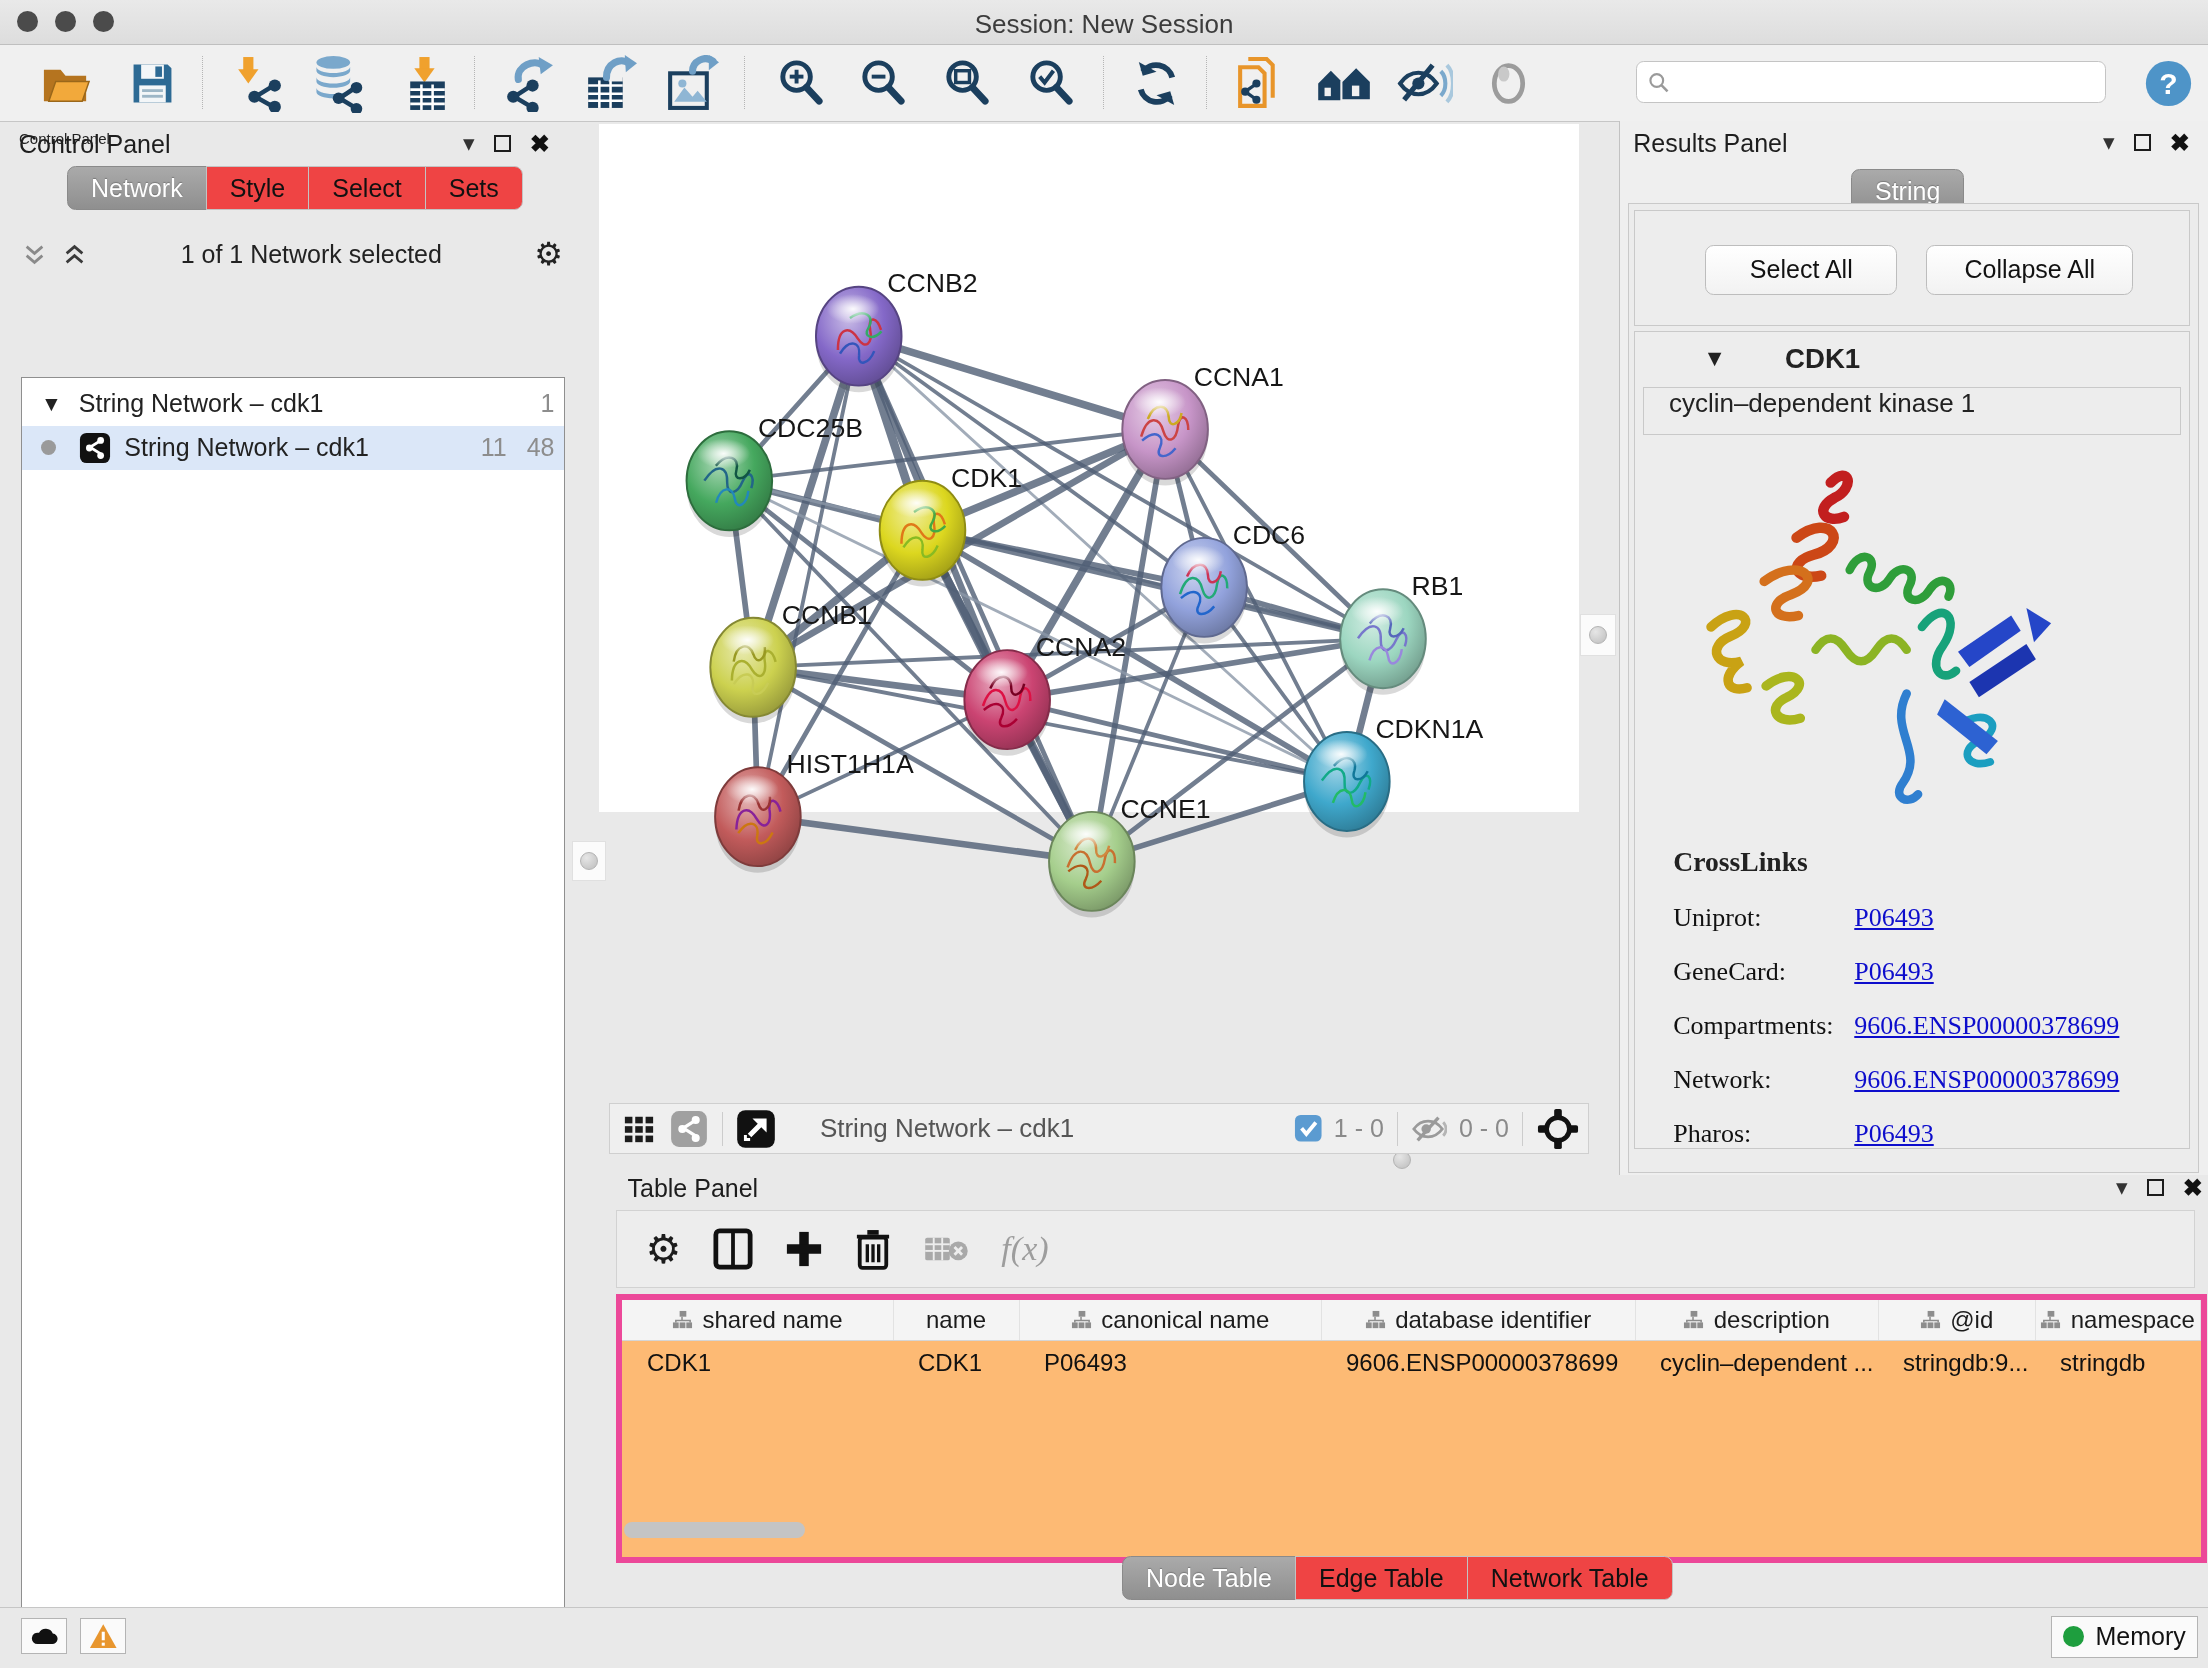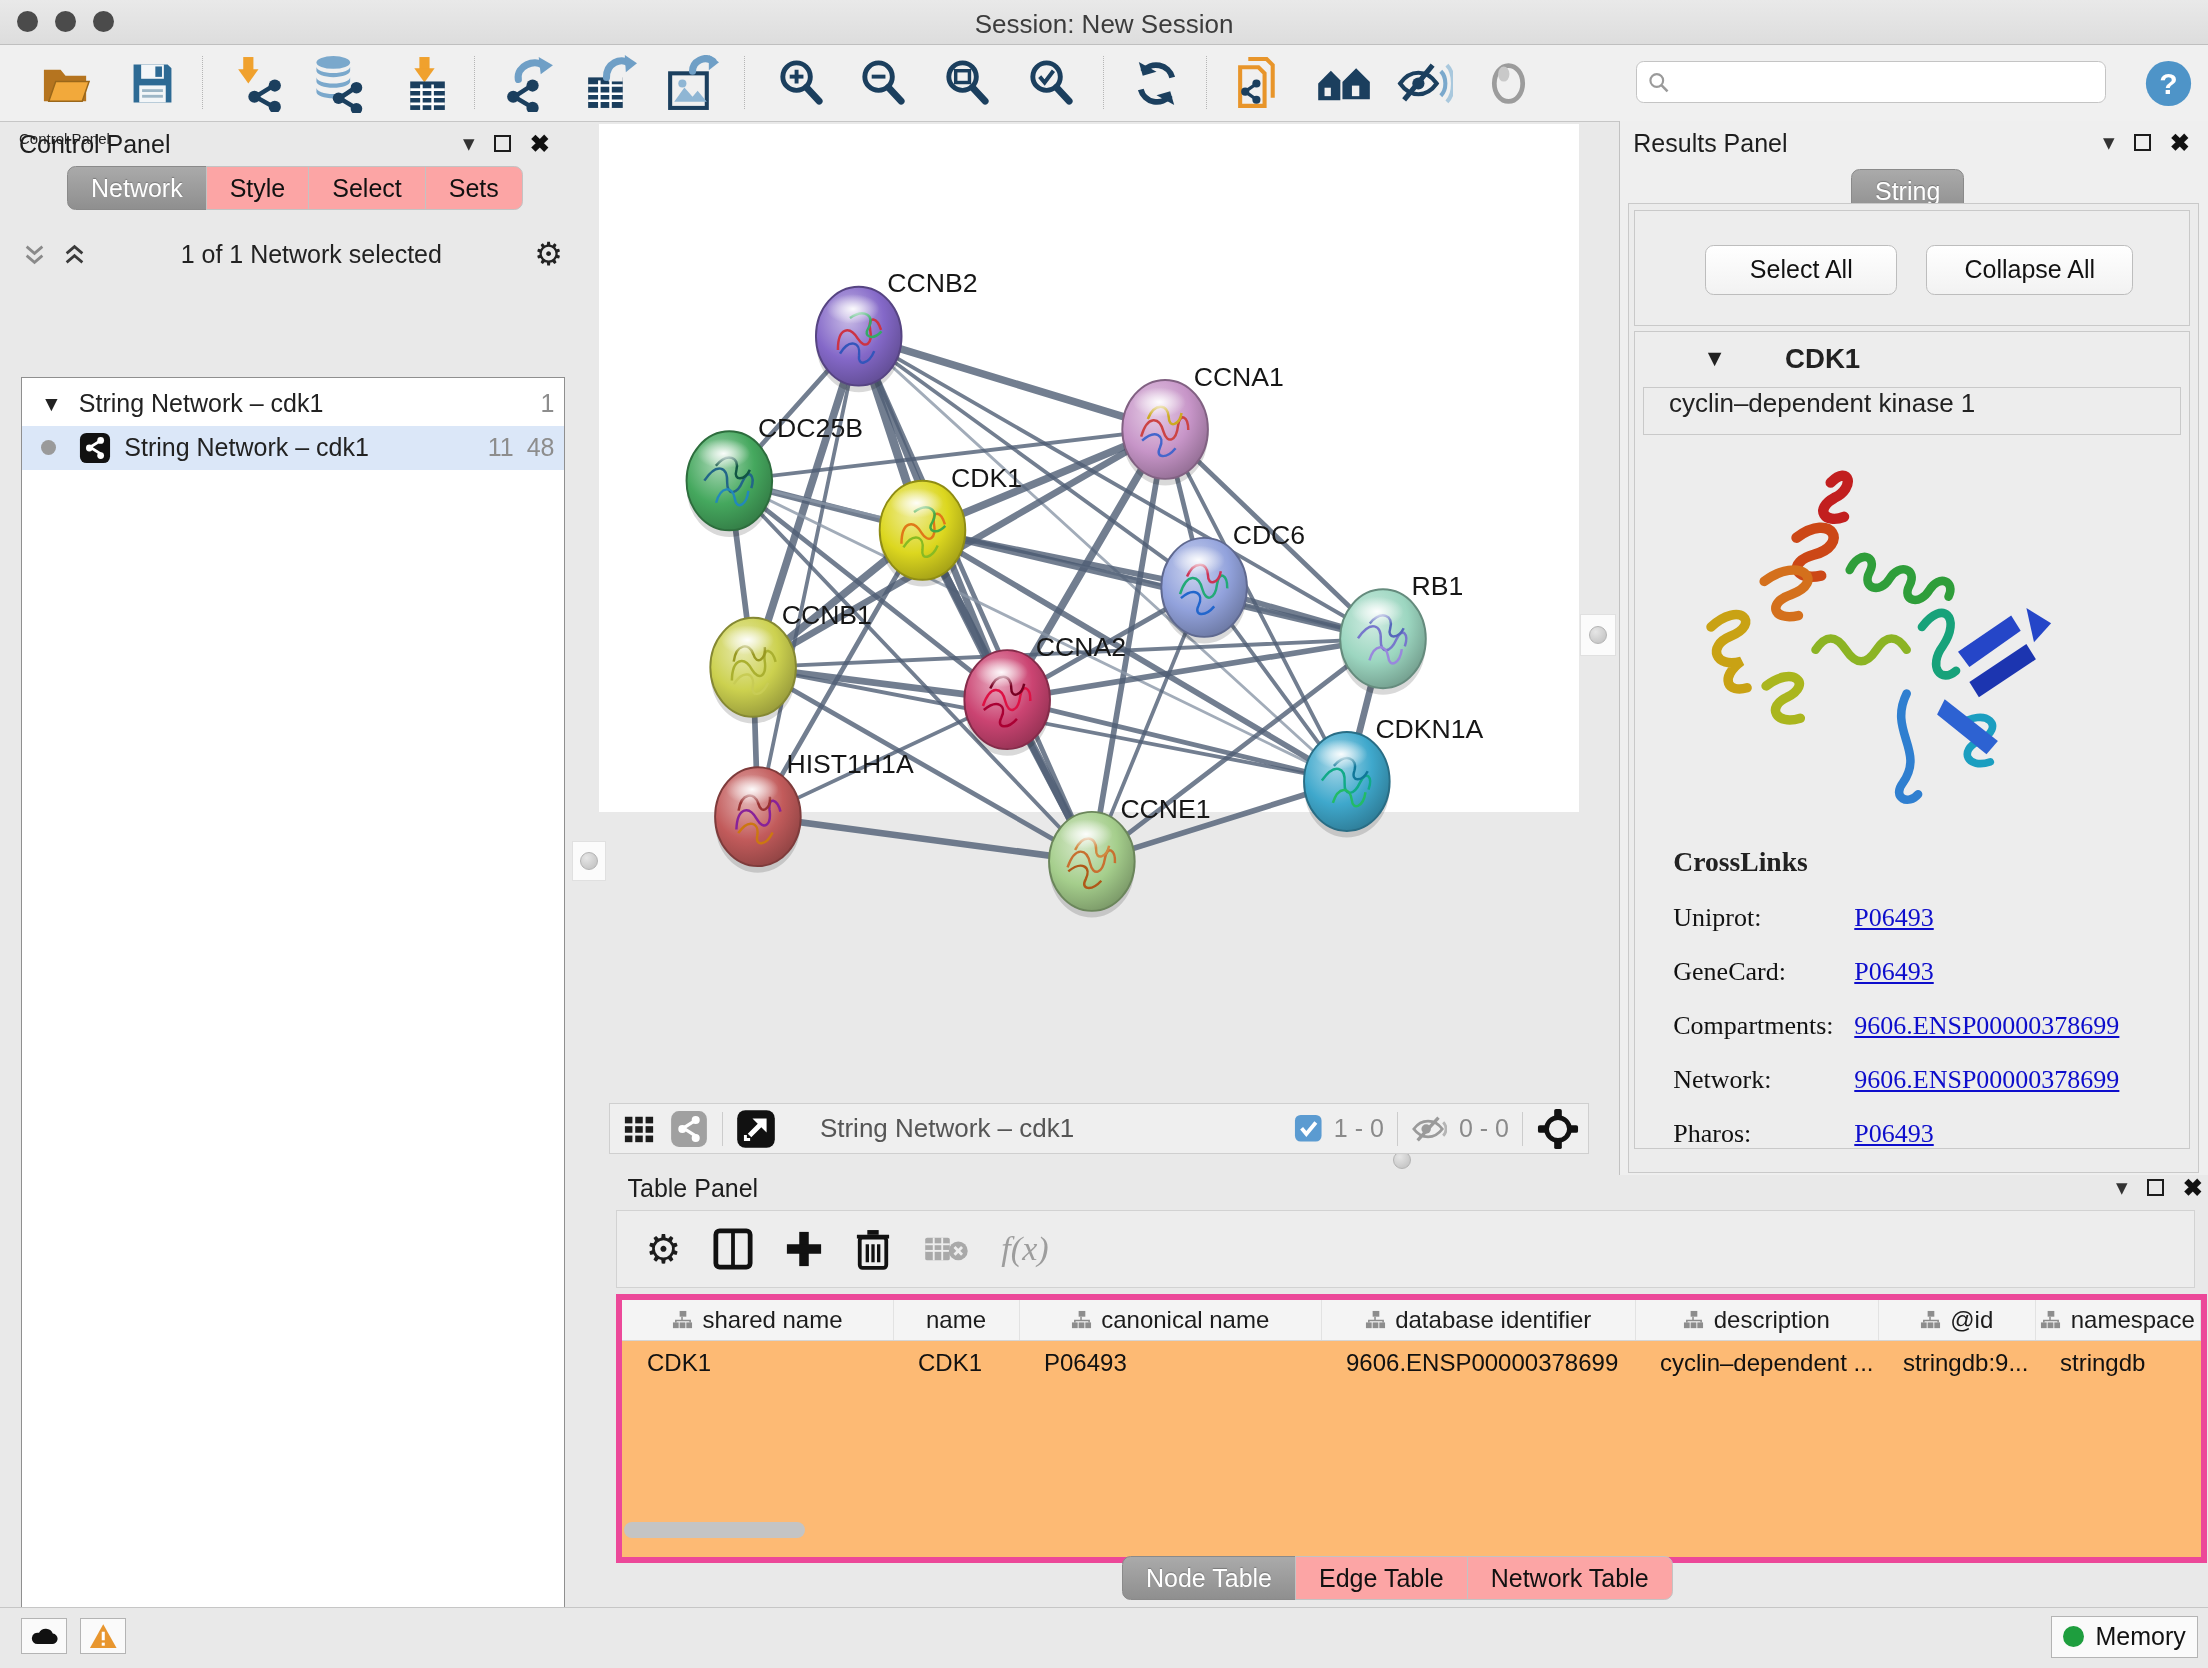--- a/index.html
+++ b/index.html
@@ -17,21 +17,21 @@
   #search-box{left:1636px;top:16px;width:470px;height:42px;background:#fff;border:1px solid #c4c4c4;
               border-radius:7.6px;display:flex;align-items:center;padding:0 9.5px;box-sizing:border-box;}
   #search-box input{border:none;outline:none;font-size:23px;width:100%;background:transparent;
                     font-family:"Liberation Sans",sans-serif;}
   
   .ptitle{font-size:25px;color:#1d1d1d;}
   .winctl{display:flex;align-items:center;gap:19px;}
   .tri{font-size:23px;color:#333;line-height:1;}
   .sqr{width:13.3px;height:13.3px;border:2.4px solid #1c1c1c;background:transparent;}
   .xx{font-size:24px;font-weight:bold;color:#111;line-height:1;}
-  .tab{height:42px;padding:0 23px;background:#fca5a5;border:1px solid #c3c3c3;display:flex;
+  .tab{height:42px;padding:0 23px;background:#ef4444;border:1px solid #c3c3c3;display:flex;
        align-items:center;justify-content:center;font-size:25px;color:#111;margin-left:-1px;}
   .tab.first{border-radius:8.6px 0 0 8.6px;}
   .tab.last{border-radius:0 8.6px 8.6px 0;}
   .tab.active{background:linear-gradient(#aaaaaa,#8f8f8f);color:#fff;border-color:#8a8a8a;
               text-shadow:0 -1px 1px rgba(0,0,0,.25);}
   .tab.alone{border-radius:8.6px;}
   
   #ctl-list{left:21px;top:255px;width:542px;height:1330px;background:#fff;border:1.9px solid #8f8f8f;}
   .treerow{height:44px;display:flex;align-items:center;font-size:25px;}
   .gray{color:#8d8d8d;}
@@ -319,21 +319,21 @@
             <rect x="1" y="1" width="32" height="32" rx="7" fill="#111"></rect>
             <g fill="#fff">
               <circle cx="23" cy="9" r="3.6"></circle>
               <circle cx="11" cy="17" r="3.6"></circle>
               <circle cx="23" cy="25" r="3.6"></circle>
               <path d="M22 8 11 15l1.4 2.6 11-7zM12 18l11 7 1.4-2.6-11-7z"></path>
             </g>
           </svg>
         <span>String Network – cdk1</span>
         <span class="gray" style="margin-left:auto">11</span>
-        <span class="gray" style="margin-left:13px">48</span>
+        <span class="gray" style="margin-left:20px">48</span>
       </div>
     </div>
   </div>
 
   <div class="abs handle-plate" style="left:572px;top:841px;width:32px;height:38px">
       <div class="handle"></div>
     </div>
   <div class="abs handle-plate" style="left:1580px;top:614px;width:34px;height:40px">
       <div class="handle"></div>
     </div>

